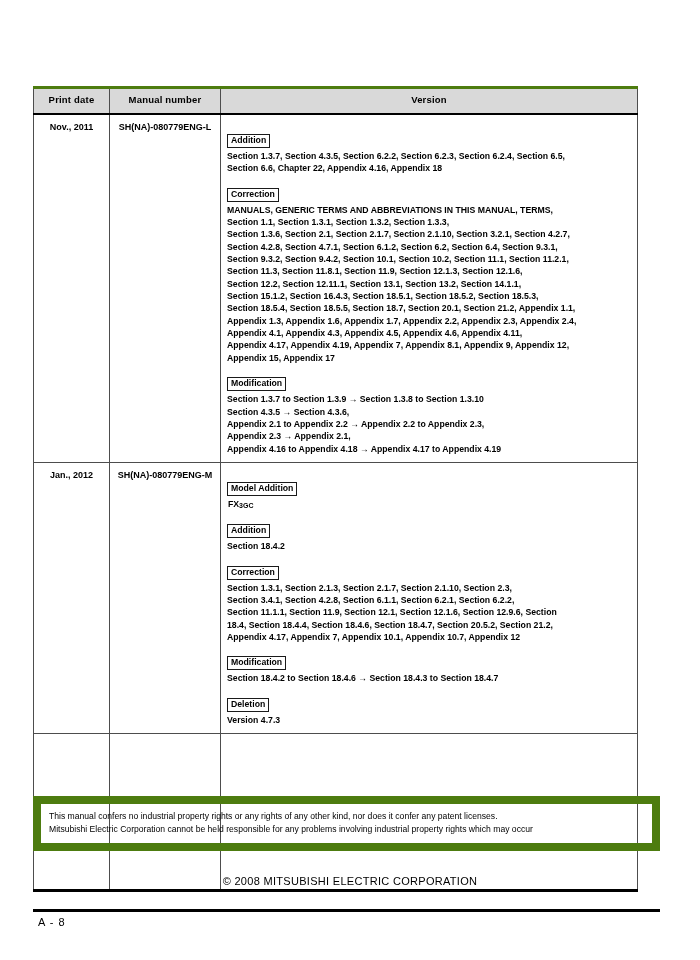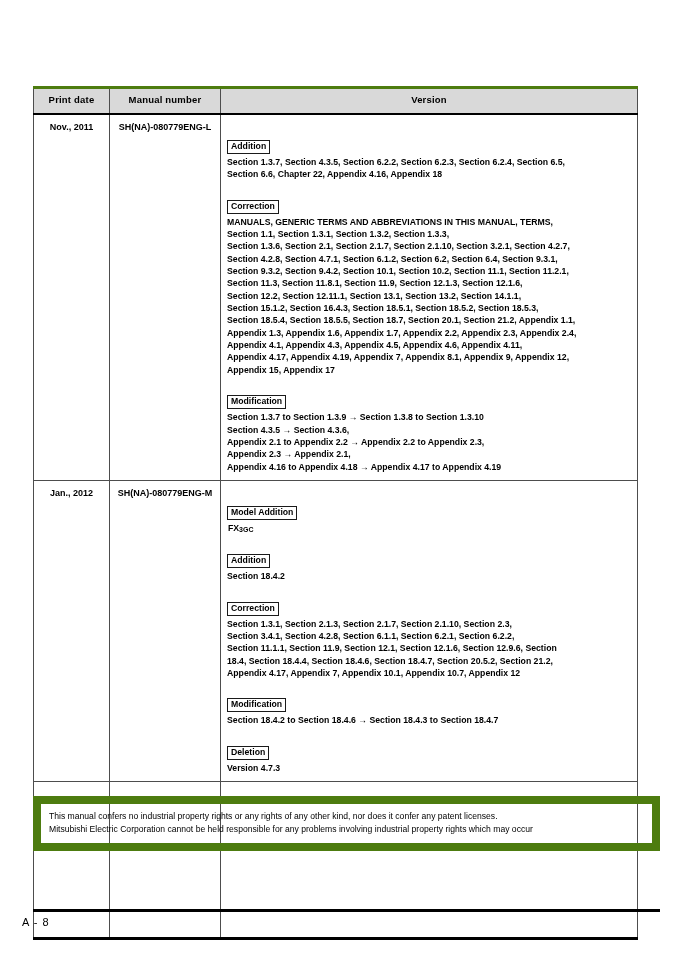--- a/index.html
+++ b/index.html
@@ -76,21 +76,21 @@
     line-height: 12.35px;
   }
 
   
   .tag {
     display: inline-block;
     border: 1px solid #1a1a1a;
     padding: 0px 3px 1px 3px;
     font-size: 8.7px;
     line-height: 11px;
-    margin: 19px 0 2px 0;
+    margin: 13px 0 2px 0;
     background: #ffffff;
     white-space: nowrap;
   }
   .tag-wrap { line-height: 0; }
   .rev-line { white-space: nowrap; }
   .model-name { font-size: 8.7px; padding-left: 1px; }
   .model-name sub {
     font-size: 7px;
     vertical-align: baseline;
     position: relative;
@@ -138,21 +138,21 @@
   .page-rule {
     position: absolute;
     left: 33px;
     top: 909px;
     width: 627px;
     height: 0;
     border-top: 3px solid #000000;
   }
   .page-num {
     position: absolute;
-    left: 22px;
+    left: 38px;
     top: 916px;
     font-size: 11px;
     letter-spacing: 1px;
   }
 </style>
 </head>
 <body>
 
 <div class="page">
 
@@ -256,17 +256,18 @@
 
     </tbody>
   </table>
 
 
   <div class="disclaimer">
     <div>This manual confers no industrial property rights or any rights of any other kind, nor does it confer any patent licenses.</div>
     <div>Mitsubishi Electric Corporation cannot be held responsible for any problems involving industrial property rights which may occur</div>
   </div>
 
+  <div class="copyright">© 2008 MITSUBISHI ELECTRIC CORPORATION</div>
 
   <div class="page-rule"></div>
   <div class="page-num">A - 8</div>
 
 </div>
 
 </body></html>

